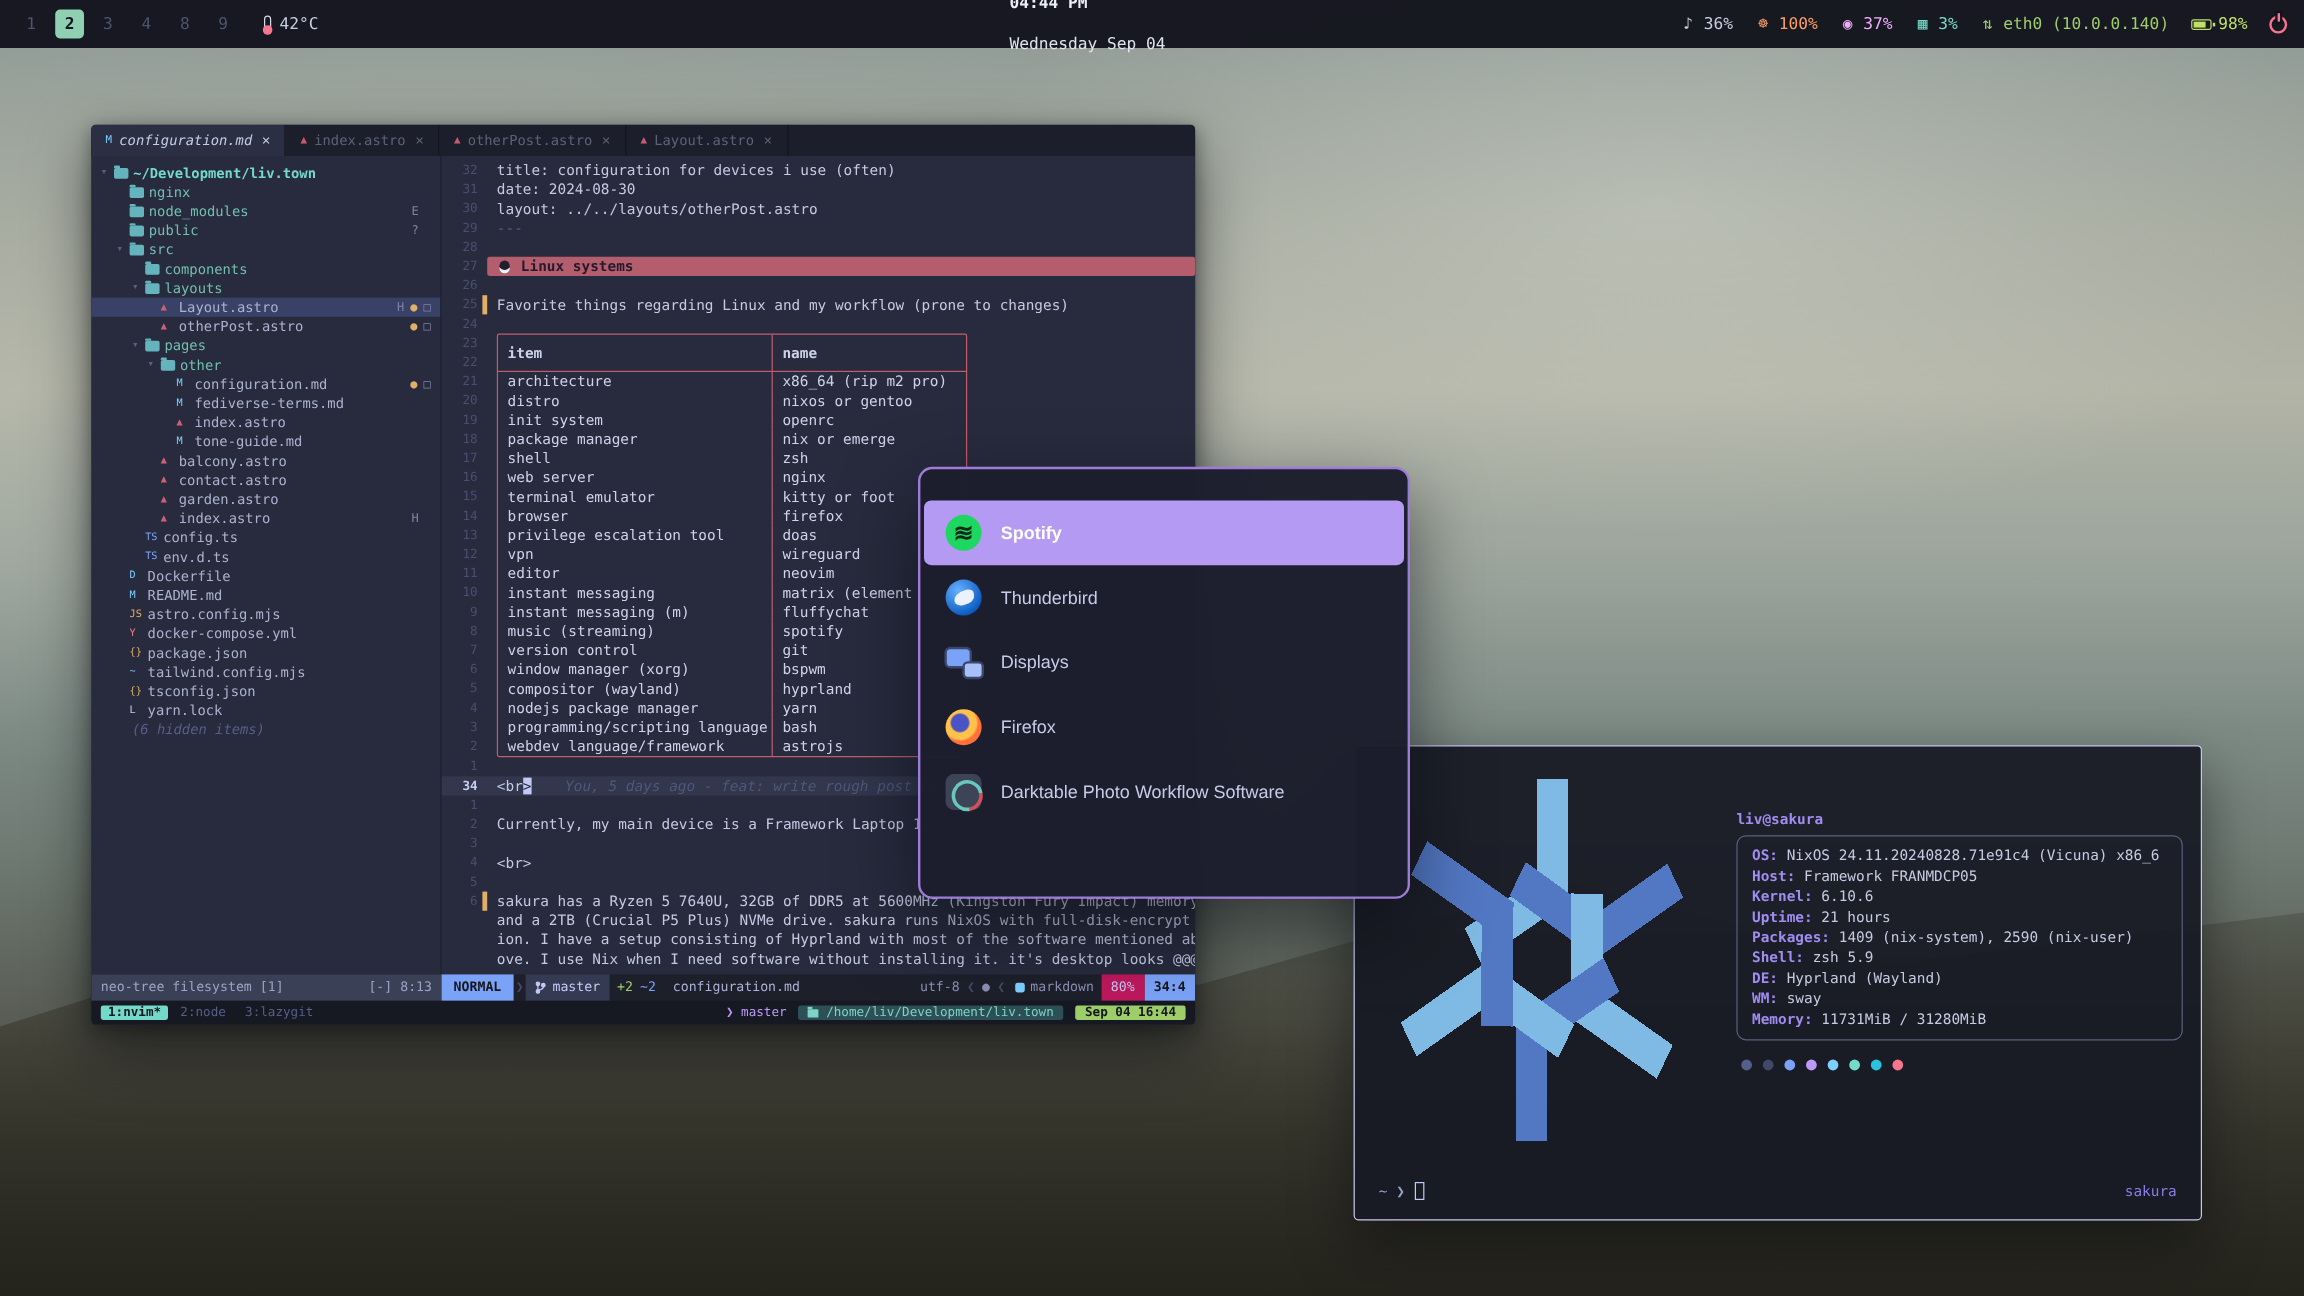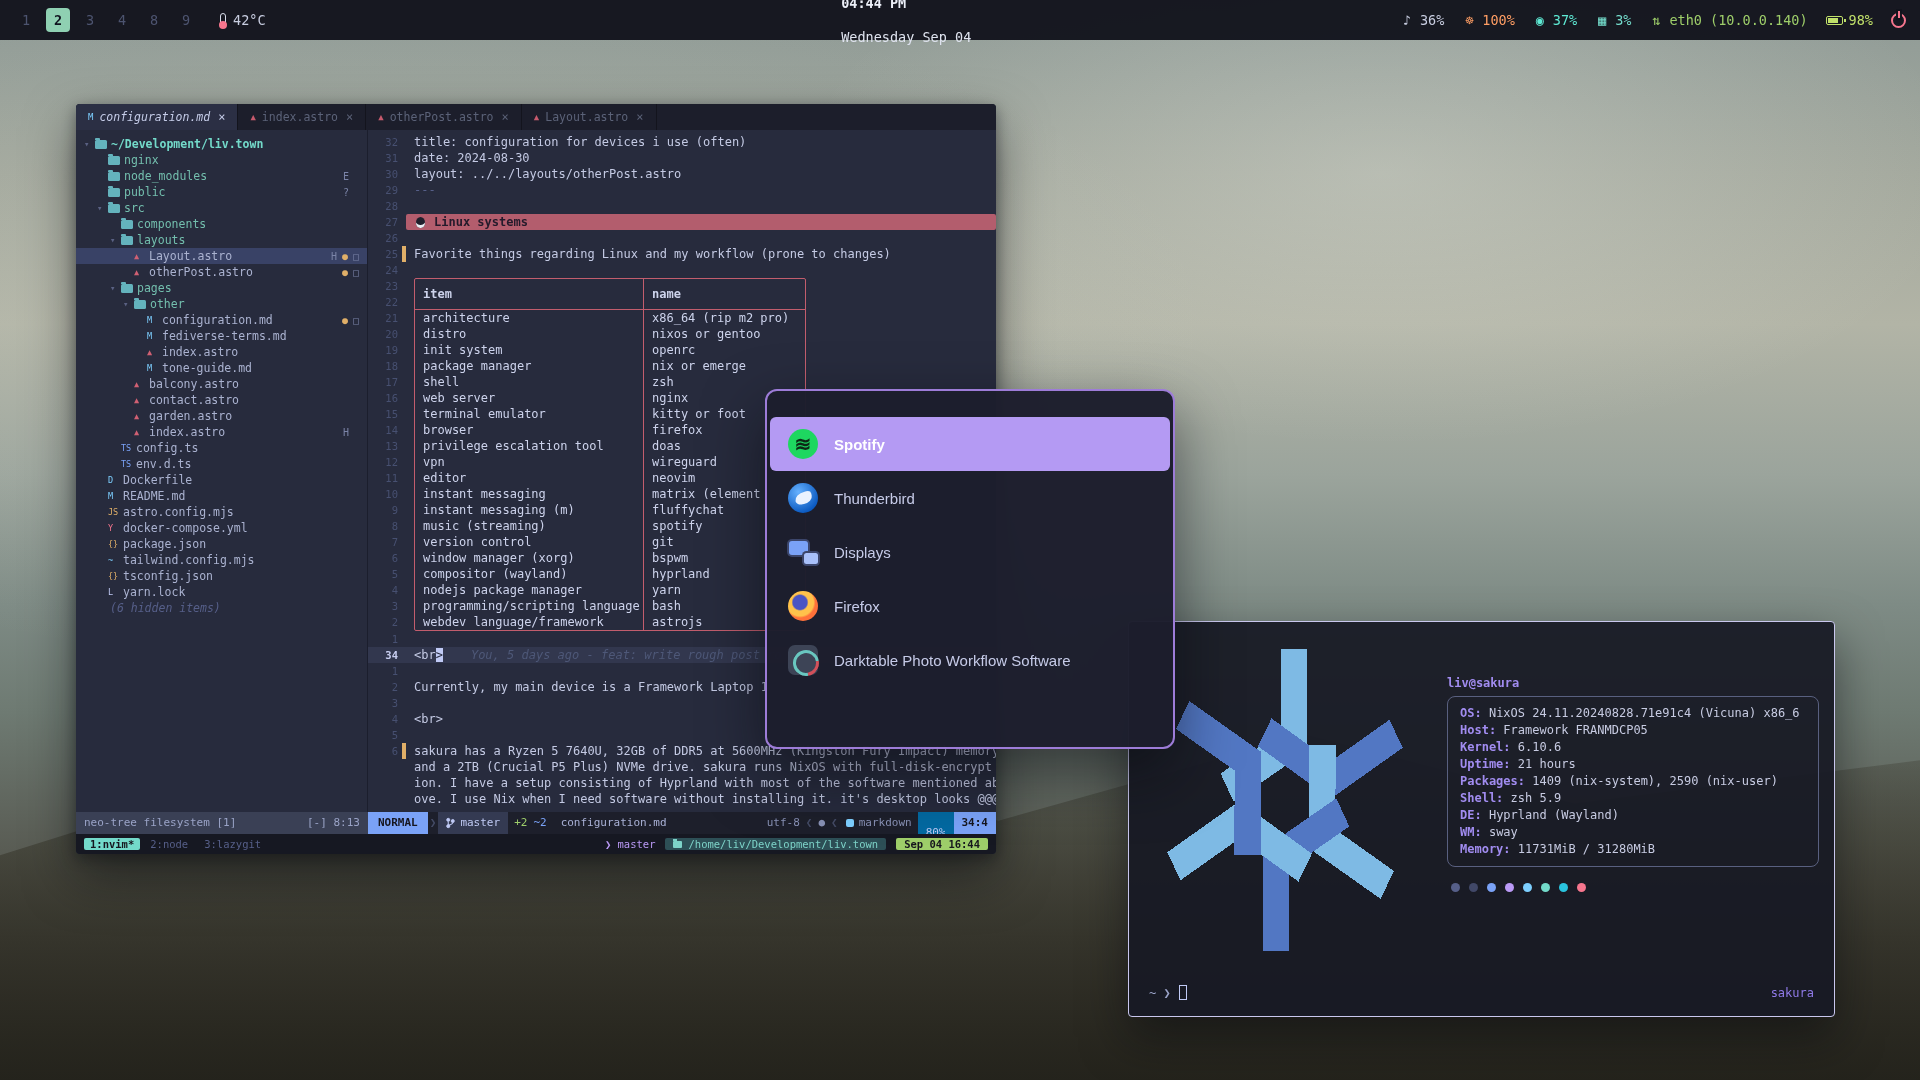--- a/index.html
+++ b/index.html
@@ -128,21 +128,21 @@
   .sl-mode { background:#7aa2f7; color:#16161e; font-weight:bold; padding:0 10px; }
   .sl-sep { color:#444b66; padding:0 2px; }
   .sl-branch { background:#343a52; color:#c0caf5; padding:0 8px; display:flex; align-items:center; gap:5px; }
   .sl-diff-add { color:#9ece6a; padding:0 2px 0 6px; }
   .sl-diff-ch { color:#7aa2f7; padding:0 4px; }
   .sl-file { color:#a9b1d6; padding:0 10px; }
   .sl-spacer { flex:1; }
   .sl-enc,.sl-ff { color:#8891b5; padding:0 4px; }
   .sl-ft { color:#8891b5; padding:0 6px; display:flex; align-items:center; gap:5px; }
   .ft-ico { width:8px; height:8px; background:#7dcfff; border-radius:2px; display:inline-block; }
-  .sl-progress { background:#0369a1; color:#c0caf5; padding:10px 8px; }
+  .sl-progress { background:#be185d; color:#c0caf5; padding:0 8px; }
   .sl-pos { background:#7aa2f7; color:#16161e; font-weight:bold; padding:0 8px; }
 
   
   .tmuxbar { height:20px; flex:none; background:#161822; display:flex; align-items:center;
     font-size:10.5px; padding:0 8px; gap:10px; }
   .tmux-session { color:#565f89; padding:0 6px; }
   .tmux-session[data-active="true"] { background:#73daca; color:#16161e; border-radius:2px; font-weight:bold; }
   .tmux-spacer { flex:1; }
   .tmux-branch { color:#bb9af7; }
   .tmux-path { background:#2d4f56; color:#7dd3c8; padding:0 8px; border-radius:2px; display:flex; align-items:center; gap:6px; }
@@ -238,21 +238,21 @@
       <span class="metric" style="color: rgb(200, 205, 224);">
         <span class="m-icon" data-icon="volume"></span>
         <span>36%</span>
       </span>
 
       <span class="metric" style="color: rgb(255, 158, 100);">
         <span class="m-icon" data-icon="gear"></span>
         <span>100%</span>
       </span>
 
-      <span class="metric" style="color: #5eead4;">
+      <span class="metric" style="color: #f0abfc;">
         <span class="m-icon" data-icon="disk"></span>
         <span>37%</span>
       </span>
 
       <span class="metric" style="color: rgb(115, 218, 202);">
         <span class="m-icon" data-icon="cpu"></span>
         <span>3%</span>
       </span>
 
       <span class="metric" style="color: rgb(158, 206, 106);">

